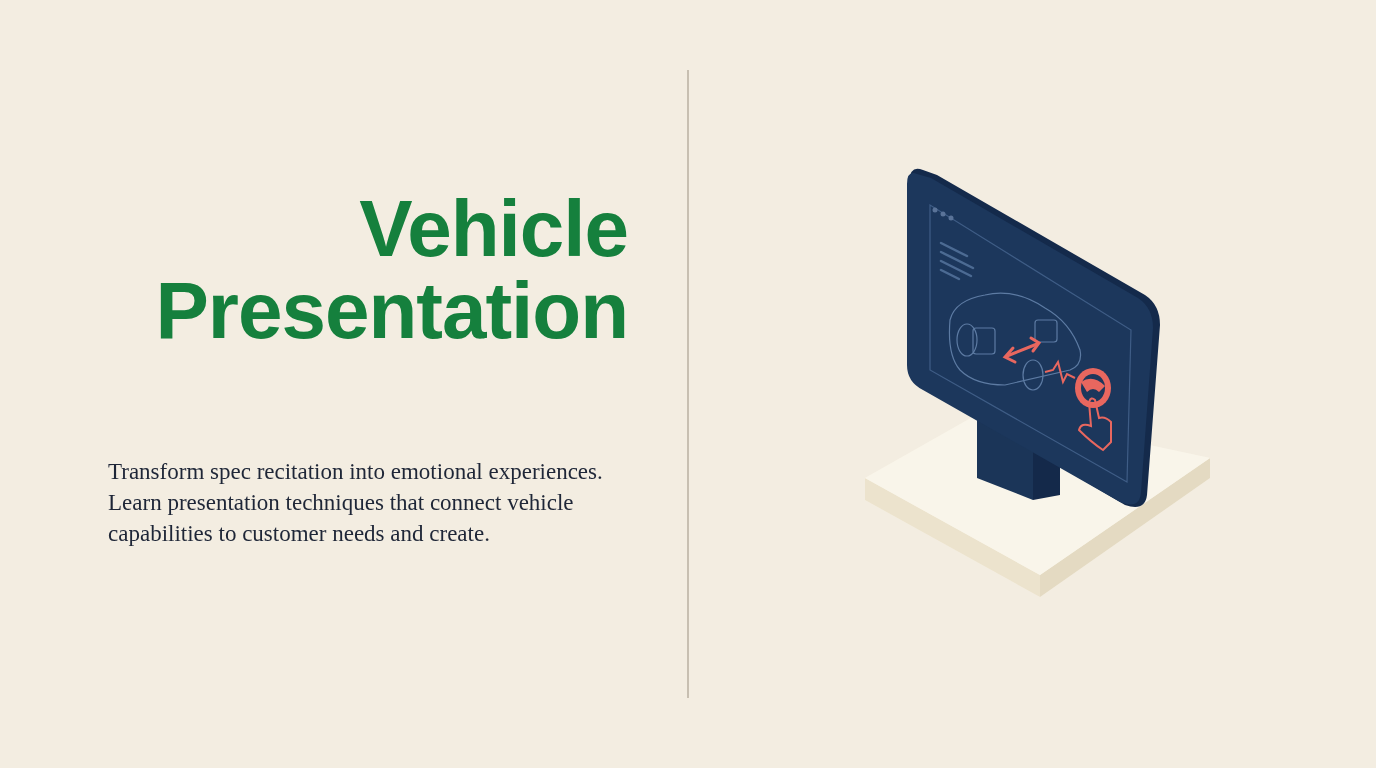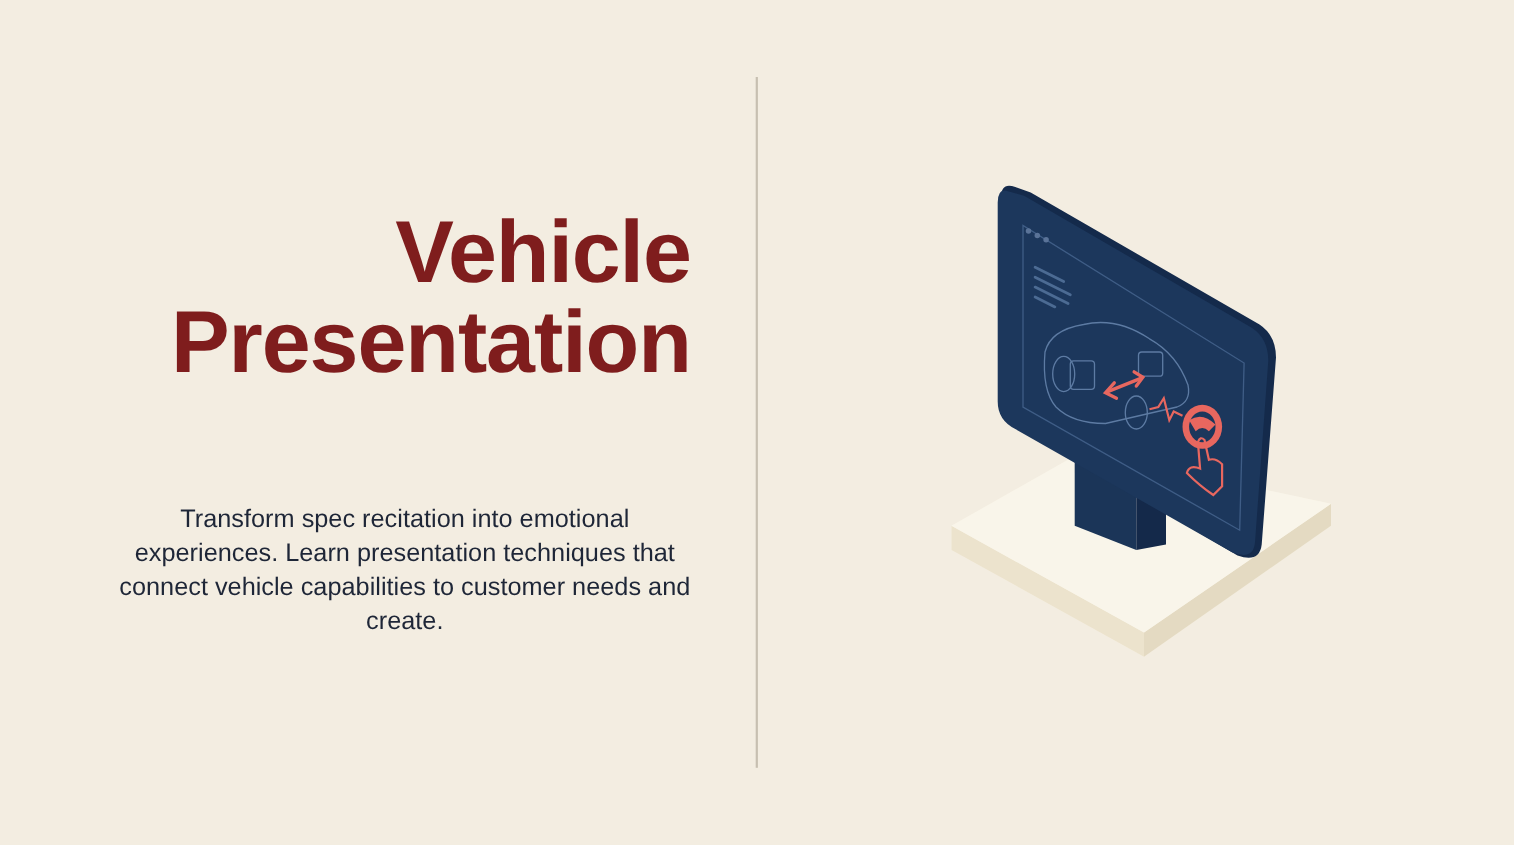--- a/index.html
+++ b/index.html
@@ -9,35 +9,36 @@
     font-family:"Liberation Sans", sans-serif;
     position:relative;
   }
   .slide { position:absolute; inset:0; }
   .left {
     position:absolute; left:0; top:0; width:628px; height:768px;
   }
   .title {
     position:absolute; right:0; top:188px;
     text-align:right;
-    color:#7f1d1d;
+    color:#15803d;
     font-weight:700;
     font-size:80px;
     line-height:82px;
     letter-spacing:-1px;
     margin:0;
   }
   .title span { display:block; }
   .desc {
     position:absolute; right:0; top:456px; width:520px;
-    text-align:center;
+    text-align:left;
     color:#1e2637;
     font-size:23px;
     line-height:31px;
     margin:0;
+    font-family:Liberation Serif, serif;
   }
   .divider {
     position:absolute; left:687px; top:70px; width:2px; height:628px;
     background:#c7bfb1;
   }
   .illus {
     position:absolute; left:855px; top:160px; width:370px; height:450px;
   }
 </style>
 </head>

